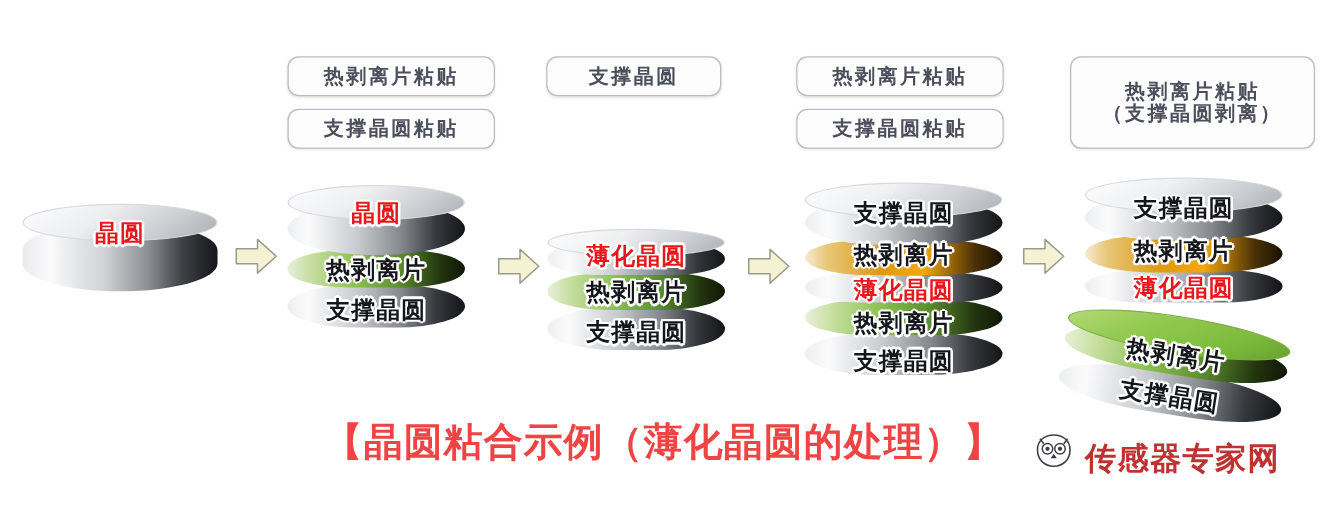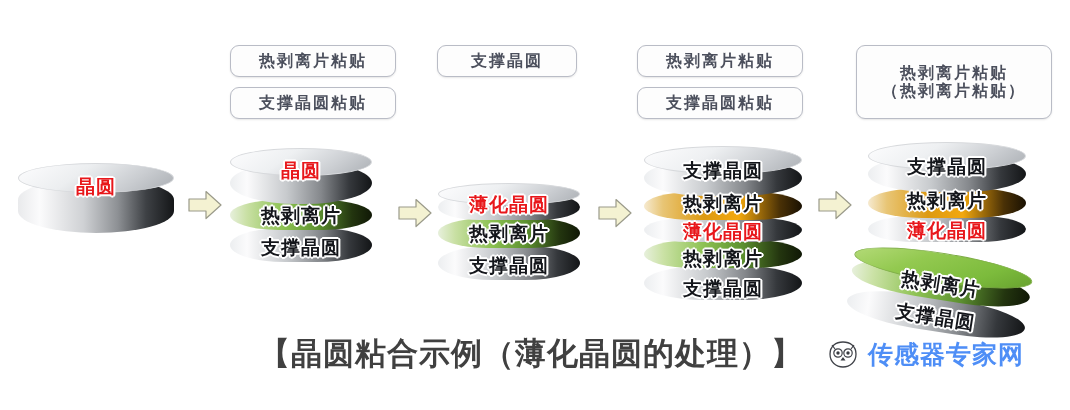--- a/index.html
+++ b/index.html
@@ -69,33 +69,34 @@
       -2px 0 0 #fff, 2px 0 0 #fff, 0 -2px 0 #fff, 0 2px 0 #fff;
   }
 
   
   #caption{
     position:absolute;
     left:246px;top:333px;width:570px;
     text-align:center;
     font-size:31px;
     font-weight:700;
-    color:#404040;
+    color:#ef4444;
     letter-spacing:1px;
     white-space:nowrap;
   }
   
   #watermark{
     position:absolute;left:826px;top:338px;
     display:flex;align-items:center;gap:8px;
     opacity:.9;
   }
   #watermark .wm-text{
-    font-size:25px;font-weight:700;color:#3b82f6;letter-spacing:1px;
-    white-space:nowrap;
+    font-size:25px;font-weight:700;color:#b91c1c;letter-spacing:1px;
+    white-space:nowrap;
+    margin-top:12px;
   }
 </style>
 </head>
 <body>
 
 <div id="stage">
 
   <div class="label-box" style="left:230px;top:45px;width:166px;height:32px;">
     <span class="ln">热剥离片粘贴</span>
   </div>
@@ -109,21 +110,21 @@
 
   <div class="label-box" style="left:637px;top:45px;width:166px;height:32px;">
     <span class="ln">热剥离片粘贴</span>
   </div>
   <div class="label-box" style="left:637px;top:87px;width:166px;height:32px;">
     <span class="ln">支撑晶圆粘贴</span>
   </div>
 
   <div class="label-box" style="left:856px;top:45px;width:196px;height:74px;">
     <span class="ln">热剥离片粘贴</span>
-    <span class="ln">（热剥离片粘贴）</span>
+    <span class="ln">（支撑晶圆剥离）</span>
   </div>
 
   <svg class="arrow" style="left:188px;top:190px;" viewBox="0 0 34 30">
     <path d="M1 9 H18 V1.5 L33 15 L18 28.5 V21 H1 Z" fill="#f4f2d2" stroke="#9a9a8a" stroke-width="1.2" stroke-linejoin="round"></path>
   </svg>
   <svg class="arrow" style="left:398px;top:198px;" viewBox="0 0 34 30">
     <path d="M1 9 H18 V1.5 L33 15 L18 28.5 V21 H1 Z" fill="#f4f2d2" stroke="#9a9a8a" stroke-width="1.2" stroke-linejoin="round"></path>
   </svg>
   <svg class="arrow" style="left:598px;top:198px;" viewBox="0 0 34 30">
     <path d="M1 9 H18 V1.5 L33 15 L18 28.5 V21 H1 Z" fill="#f4f2d2" stroke="#9a9a8a" stroke-width="1.2" stroke-linejoin="round"></path>

